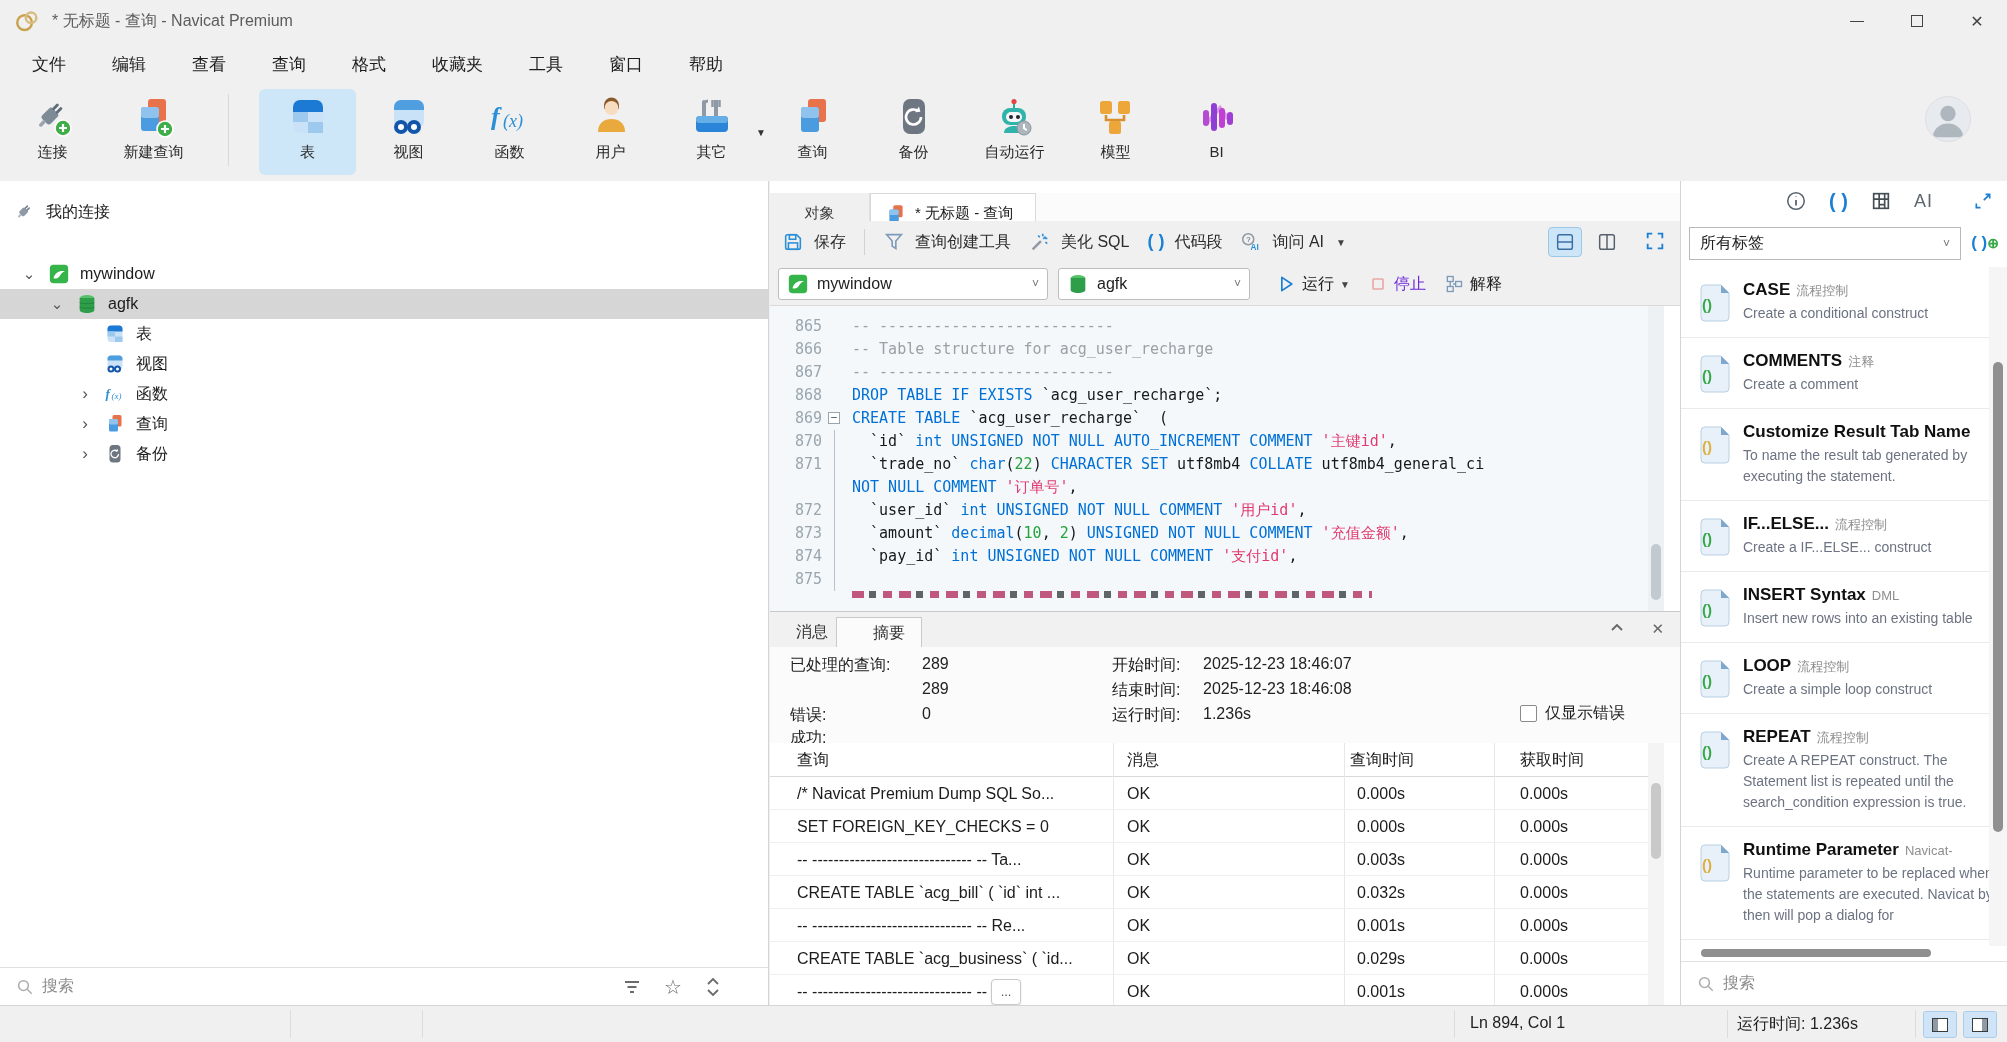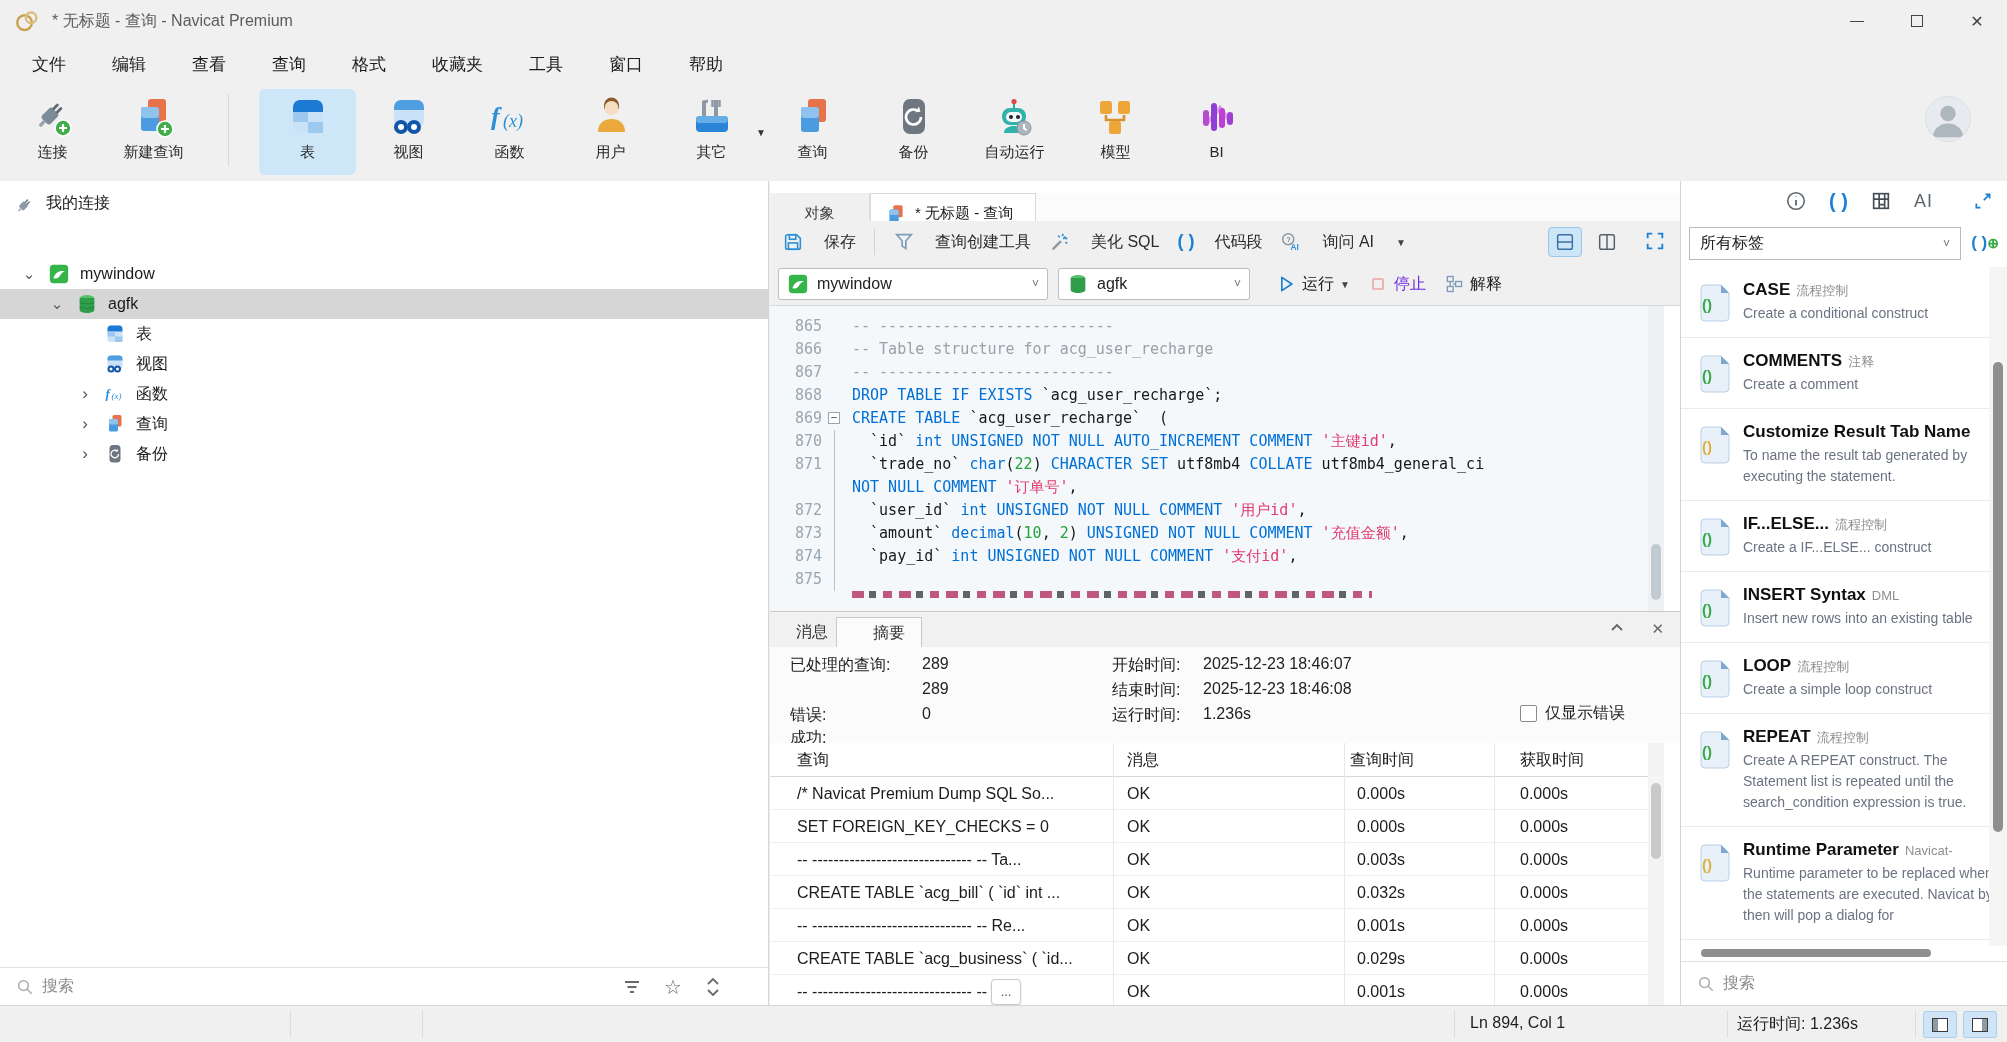--- a/index.html
+++ b/index.html
@@ -30,21 +30,21 @@
   .tb-caret { position:absolute; right:-6px; top:38px; font-size:10px; color:#333; }
   #avatar { position:absolute; right:36px; top:10px; width:46px; height:46px; border-radius:50%; background:#e7eaee; overflow:hidden; border:1px solid #dcdfe3; }
 
   
   #main { position:absolute; left:0; top:181px; width:2007px; height:824px; }
   #sidebar { position:absolute; left:0; top:0; width:769px; height:824px; background:#ffffff; border-right:1px solid #d4d4d4; }
   #center { position:absolute; left:770px; top:0; width:910px; height:824px; background:#fff; }
   #rightpanel { position:absolute; left:1680px; top:0; width:327px; height:824px; background:#fff; border-left:1px solid #d4d4d4; }
 
   
-  .side-root { display:flex; align-items:flex-start; height:30px; margin-top:12px; padding-left:12px; }
+  .side-root { display:flex; align-items:flex-end; height:30px; margin-top:12px; padding-left:12px; }
   .side-root .ricon { width:24px; height:24px; margin-right:10px; }
   .side-root .rlabel { font-size:16px; color:#222; }
   #tree { margin-top:36px; }
   .tree-row { position:relative; height:30px; display:flex; align-items:center; font-size:16px; color:#1c1c1c; }
   .tree-row.selected { background:#d6d6d6; }
   .tree-chevron { position:absolute; color:#555; font-size:13px; width:14px; text-align:center; }
   .tree-icon { position:absolute; width:22px; height:22px; }
   .tree-label { position:absolute; }
   #side-search { position:absolute; left:0; bottom:0; width:100%; height:38px; border-top:1px solid #e0e0e0; display:flex; align-items:center; background:#fff; }
   .search-glyph { width:18px; height:18px; margin-left:16px; opacity:.7; }
@@ -52,21 +52,21 @@
   #side-search .side-tools { position:absolute; right:46px; display:flex; gap:22px; align-items:center; color:#6a6a6a; }
 
   
   #tabstrip { position:absolute; left:0; top:12px; width:910px; height:40px; background:#fbfbfb; border-bottom:1px solid #d9d9d9; }
   #tab-objects { position:absolute; left:0; top:0; width:100px; height:40px; background:#f0f0f0; border-right:1px solid #e0e0e0; display:flex; align-items:center; justify-content:center; color:#3c3c3c; font-size:15px; }
   #tab-query { position:absolute; left:100px; top:0; height:40px; padding:0 22px 0 14px; background:#fff; border:1px solid #d9d9d9; border-bottom:none; display:flex; align-items:center; font-size:15px; color:#1a1a1a; }
   #tab-query .tabicon { width:22px; height:22px; margin-right:8px; }
 
   
   #qtoolbar { position:absolute; left:0; top:40px; width:910px; height:42px; background:#f0f0f0; display:flex; align-items:center; }
-  .qtb { display:flex; align-items:center; gap:20px; color:#2b2b2b; font-size:16px; margin-left:18px; }
+  .qtb { display:flex; align-items:center; gap:10px; color:#2b2b2b; font-size:16px; margin-left:18px; }
   .qtb svg, .qtb .gly { width:22px; height:22px; }
   .qtb-sep { width:1px; height:26px; background:#d2d2d2; margin-left:18px; }
   .paren-blue { color:#1b7fd4; font-weight:bold; font-size:18px; }
   .qtb .dd { font-size:10px; color:#444; margin-left:2px; }
   #qtb-right { position:absolute; right:14px; display:flex; gap:8px; align-items:center; }
   .toggle-btn { width:34px; height:30px; border-radius:4px; display:flex; align-items:center; justify-content:center; }
   .toggle-btn.on { background:#cde6f7; border:1px solid #9cc8e8; }
   #qtb-full { margin-left:12px; }
 
   

